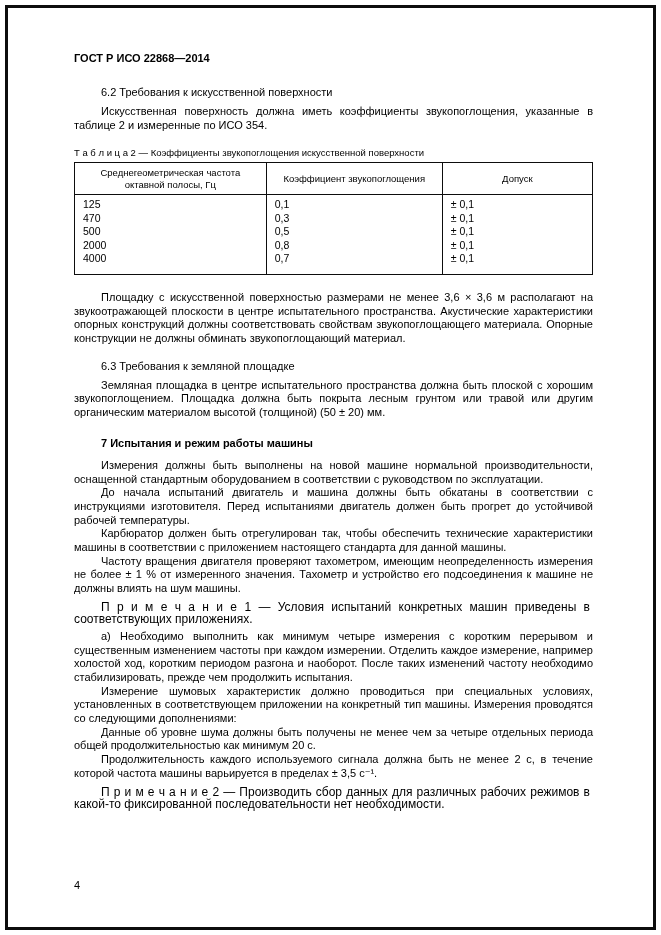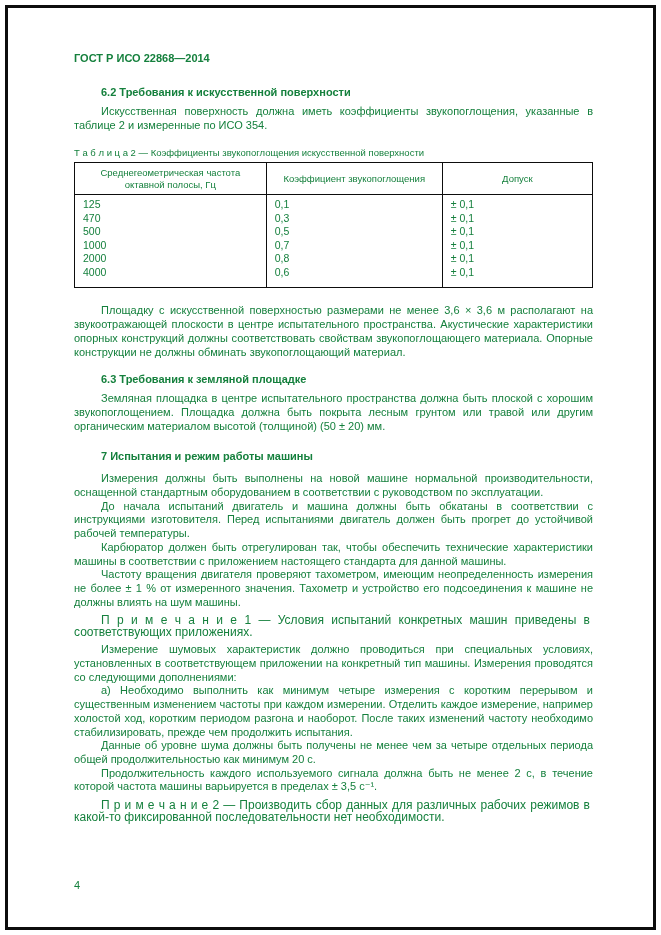--- a/index.html
+++ b/index.html
@@ -2,21 +2,21 @@
 <html><head>
 <meta charset="utf-8">
 <style>
   html, body { margin: 0; padding: 0; background: #ffffff; }
   .page {
     position: relative;
     width: 661px;
     height: 935px;
     background: #ffffff;
     font-family: "Liberation Sans", "DejaVu Sans", sans-serif;
-    color: #15803d;
+    color: #000000;
     overflow: hidden;
     box-sizing: border-box;
   }
   .frame {
     position: absolute;
     inset: 5px;
     border: 3px solid #0d0d0d;
     pointer-events: none;
   }
   .content {
@@ -25,21 +25,21 @@
     left: 74px;
     right: 68px;
   }
   .doc-header {
     font-size: 11px;
     font-weight: bold;
     margin: 0 0 22px 0;
   }
   .h2 {
     font-size: 11px;
-    font-weight: bold;
+    font-weight: normal;
     text-indent: 27px;
     margin: 14px 0 7px 0;
   }
   .h1 {
     font-size: 11px;
     font-weight: bold;
     text-indent: 27px;
     margin: 17px 0 10px 0;
   }
   .content p {
@@ -126,52 +126,47 @@
           <td>470</td>
           <td>0,3</td>
           <td>± 0,1</td>
         </tr>
         <tr>
           <td>500</td>
           <td>0,5</td>
           <td>± 0,1</td>
         </tr>
         <tr>
-          <td>1000</td>
-          <td>0,7</td>
-          <td>± 0,1</td>
-        </tr>
-        <tr>
           <td>2000</td>
           <td>0,8</td>
           <td>± 0,1</td>
         </tr>
         <tr>
           <td>4000</td>
-          <td>0,6</td>
+          <td>0,7</td>
           <td>± 0,1</td>
         </tr>
       </tbody>
     </table>
 
     <p>Площадку с искусственной поверхностью размерами не менее 3,6 × 3,6 м располагают на звукоотражающей плоскости в центре испытательного пространства. Акустические характеристики опорных конструкций должны соответствовать свойствам звукопоглощающего материала. Опорные конструкции не должны обминать звукопоглощающий материал.</p>
 
     <div class="h2">6.3 Требования к земляной площадке</div>
     <p>Земляная площадка в центре испытательного пространства должна быть плоской с хорошим звукопоглощением. Площадка должна быть покрыта лесным грунтом или травой или другим органическим материалом высотой (толщиной) (50 ± 20) мм.</p>
 
     <div class="h1">7 Испытания и режим работы машины</div>
     <p>Измерения должны быть выполнены на новой машине нормальной производительности, оснащенной стандартным оборудованием в соответствии с руководством по эксплуатации.</p>
     <p>До начала испытаний двигатель и машина должны быть обкатаны в соответствии с инструкциями изготовителя. Перед испытаниями двигатель должен быть прогрет до устойчивой рабочей температуры.</p>
     <p>Карбюратор должен быть отрегулирован так, чтобы обеспечить технические характеристики машины в соответствии с приложением настоящего стандарта для данной машины.</p>
     <p>Частоту вращения двигателя проверяют тахометром, имеющим неопределенность измерения не более ± 1 % от измеренного значения. Тахометр и устройство его подсоединения к машине не должны влиять на шум машины.</p>
 
     <p class="note">П р и м е ч а н и е  1 — Условия испытаний конкретных машин приведены в соответствующих приложениях.</p>
 
+    <p>а) Необходимо выполнить как минимум четыре измерения с коротким перерывом и существенным изменением частоты при каждом измерении. Отделить каждое измерение, например холостой ход, коротким периодом разгона и наоборот. После таких изменений частоту необходимо стабилизировать, прежде чем продолжить испытания.</p>
     <p>Измерение шумовых характеристик должно проводиться при специальных условиях, установленных в соответствующем приложении на конкретный тип машины. Измерения проводятся со следующими дополнениями:</p>
-    <p>а) Необходимо выполнить как минимум четыре измерения с коротким перерывом и существенным изменением частоты при каждом измерении. Отделить каждое измерение, например холостой ход, коротким периодом разгона и наоборот. После таких изменений частоту необходимо стабилизировать, прежде чем продолжить испытания.</p>
     <p>Данные об уровне шума должны быть получены не менее чем за четыре отдельных периода общей продолжительностью как минимум 20 с.</p>
     <p>Продолжительность каждого используемого сигнала должна быть не менее 2 с, в течение которой частота машины варьируется в пределах ± 3,5 с⁻¹.</p>
 
     <p class="note">П р и м е ч а н и е  2 — Производить сбор данных для различных рабочих режимов в какой-то фиксированной последовательности нет необходимости.</p>
 
   </div>
 
   <div class="page-number">4</div>
 </div>
 

